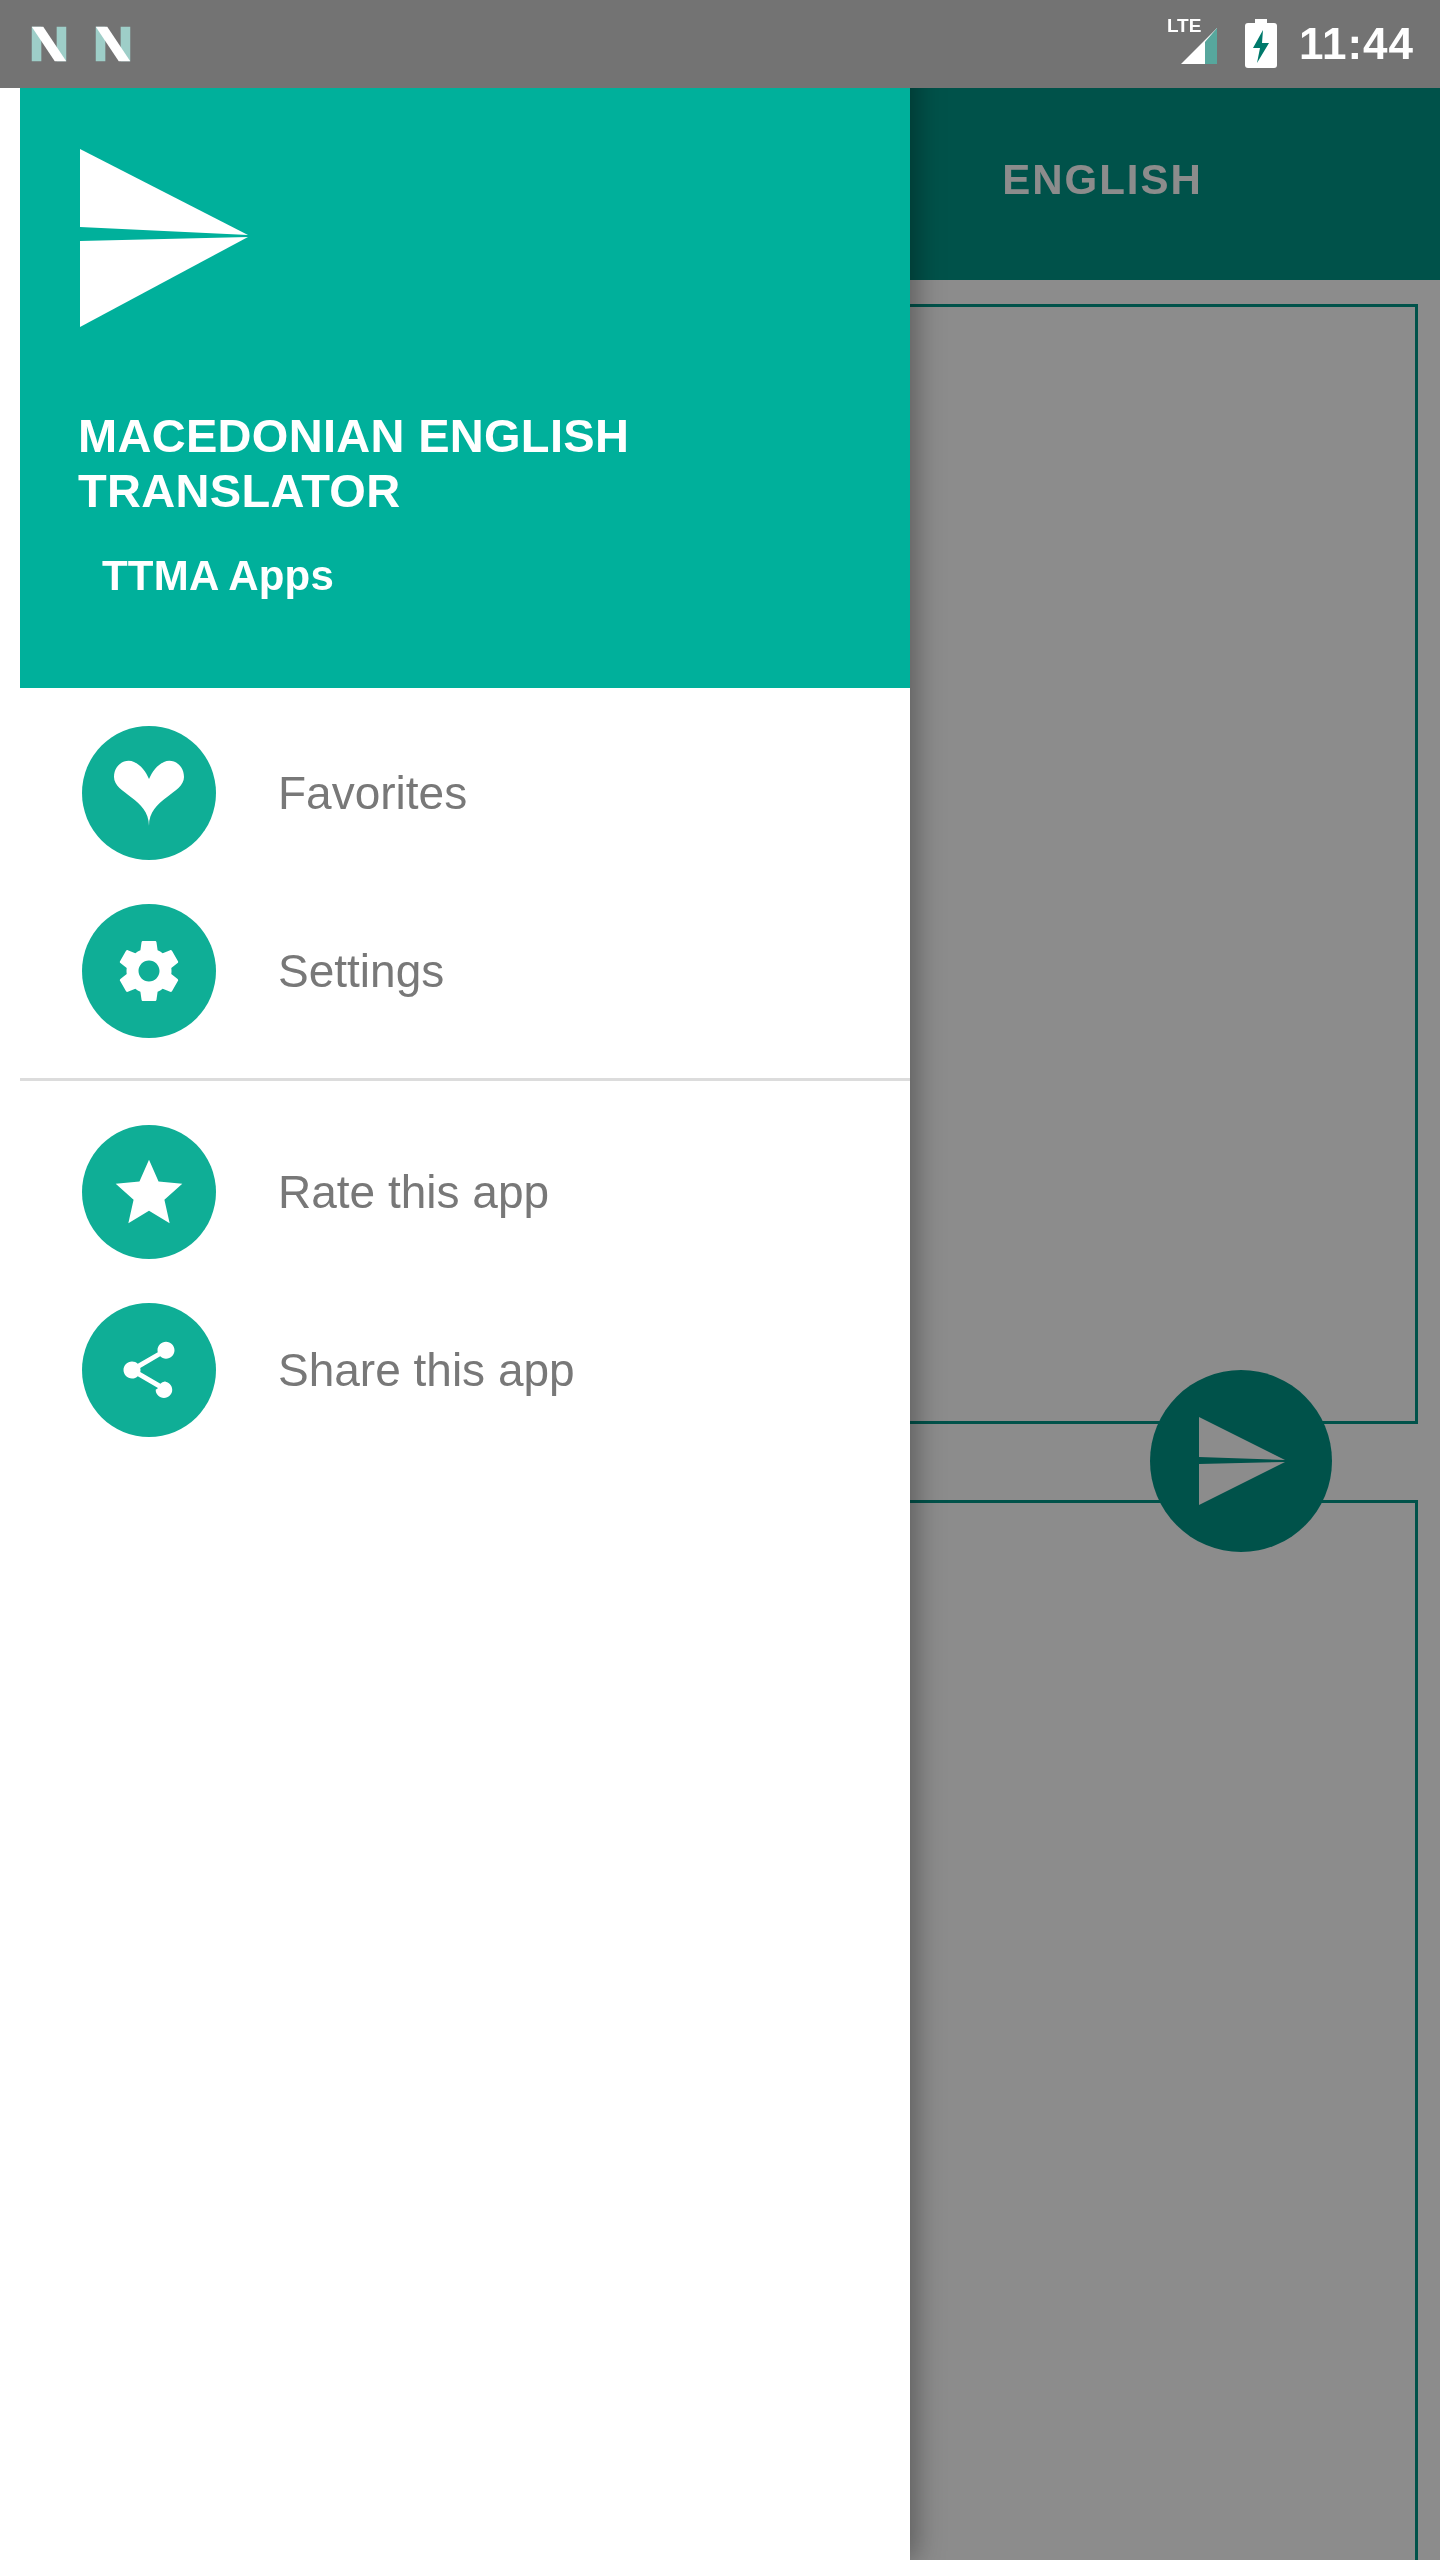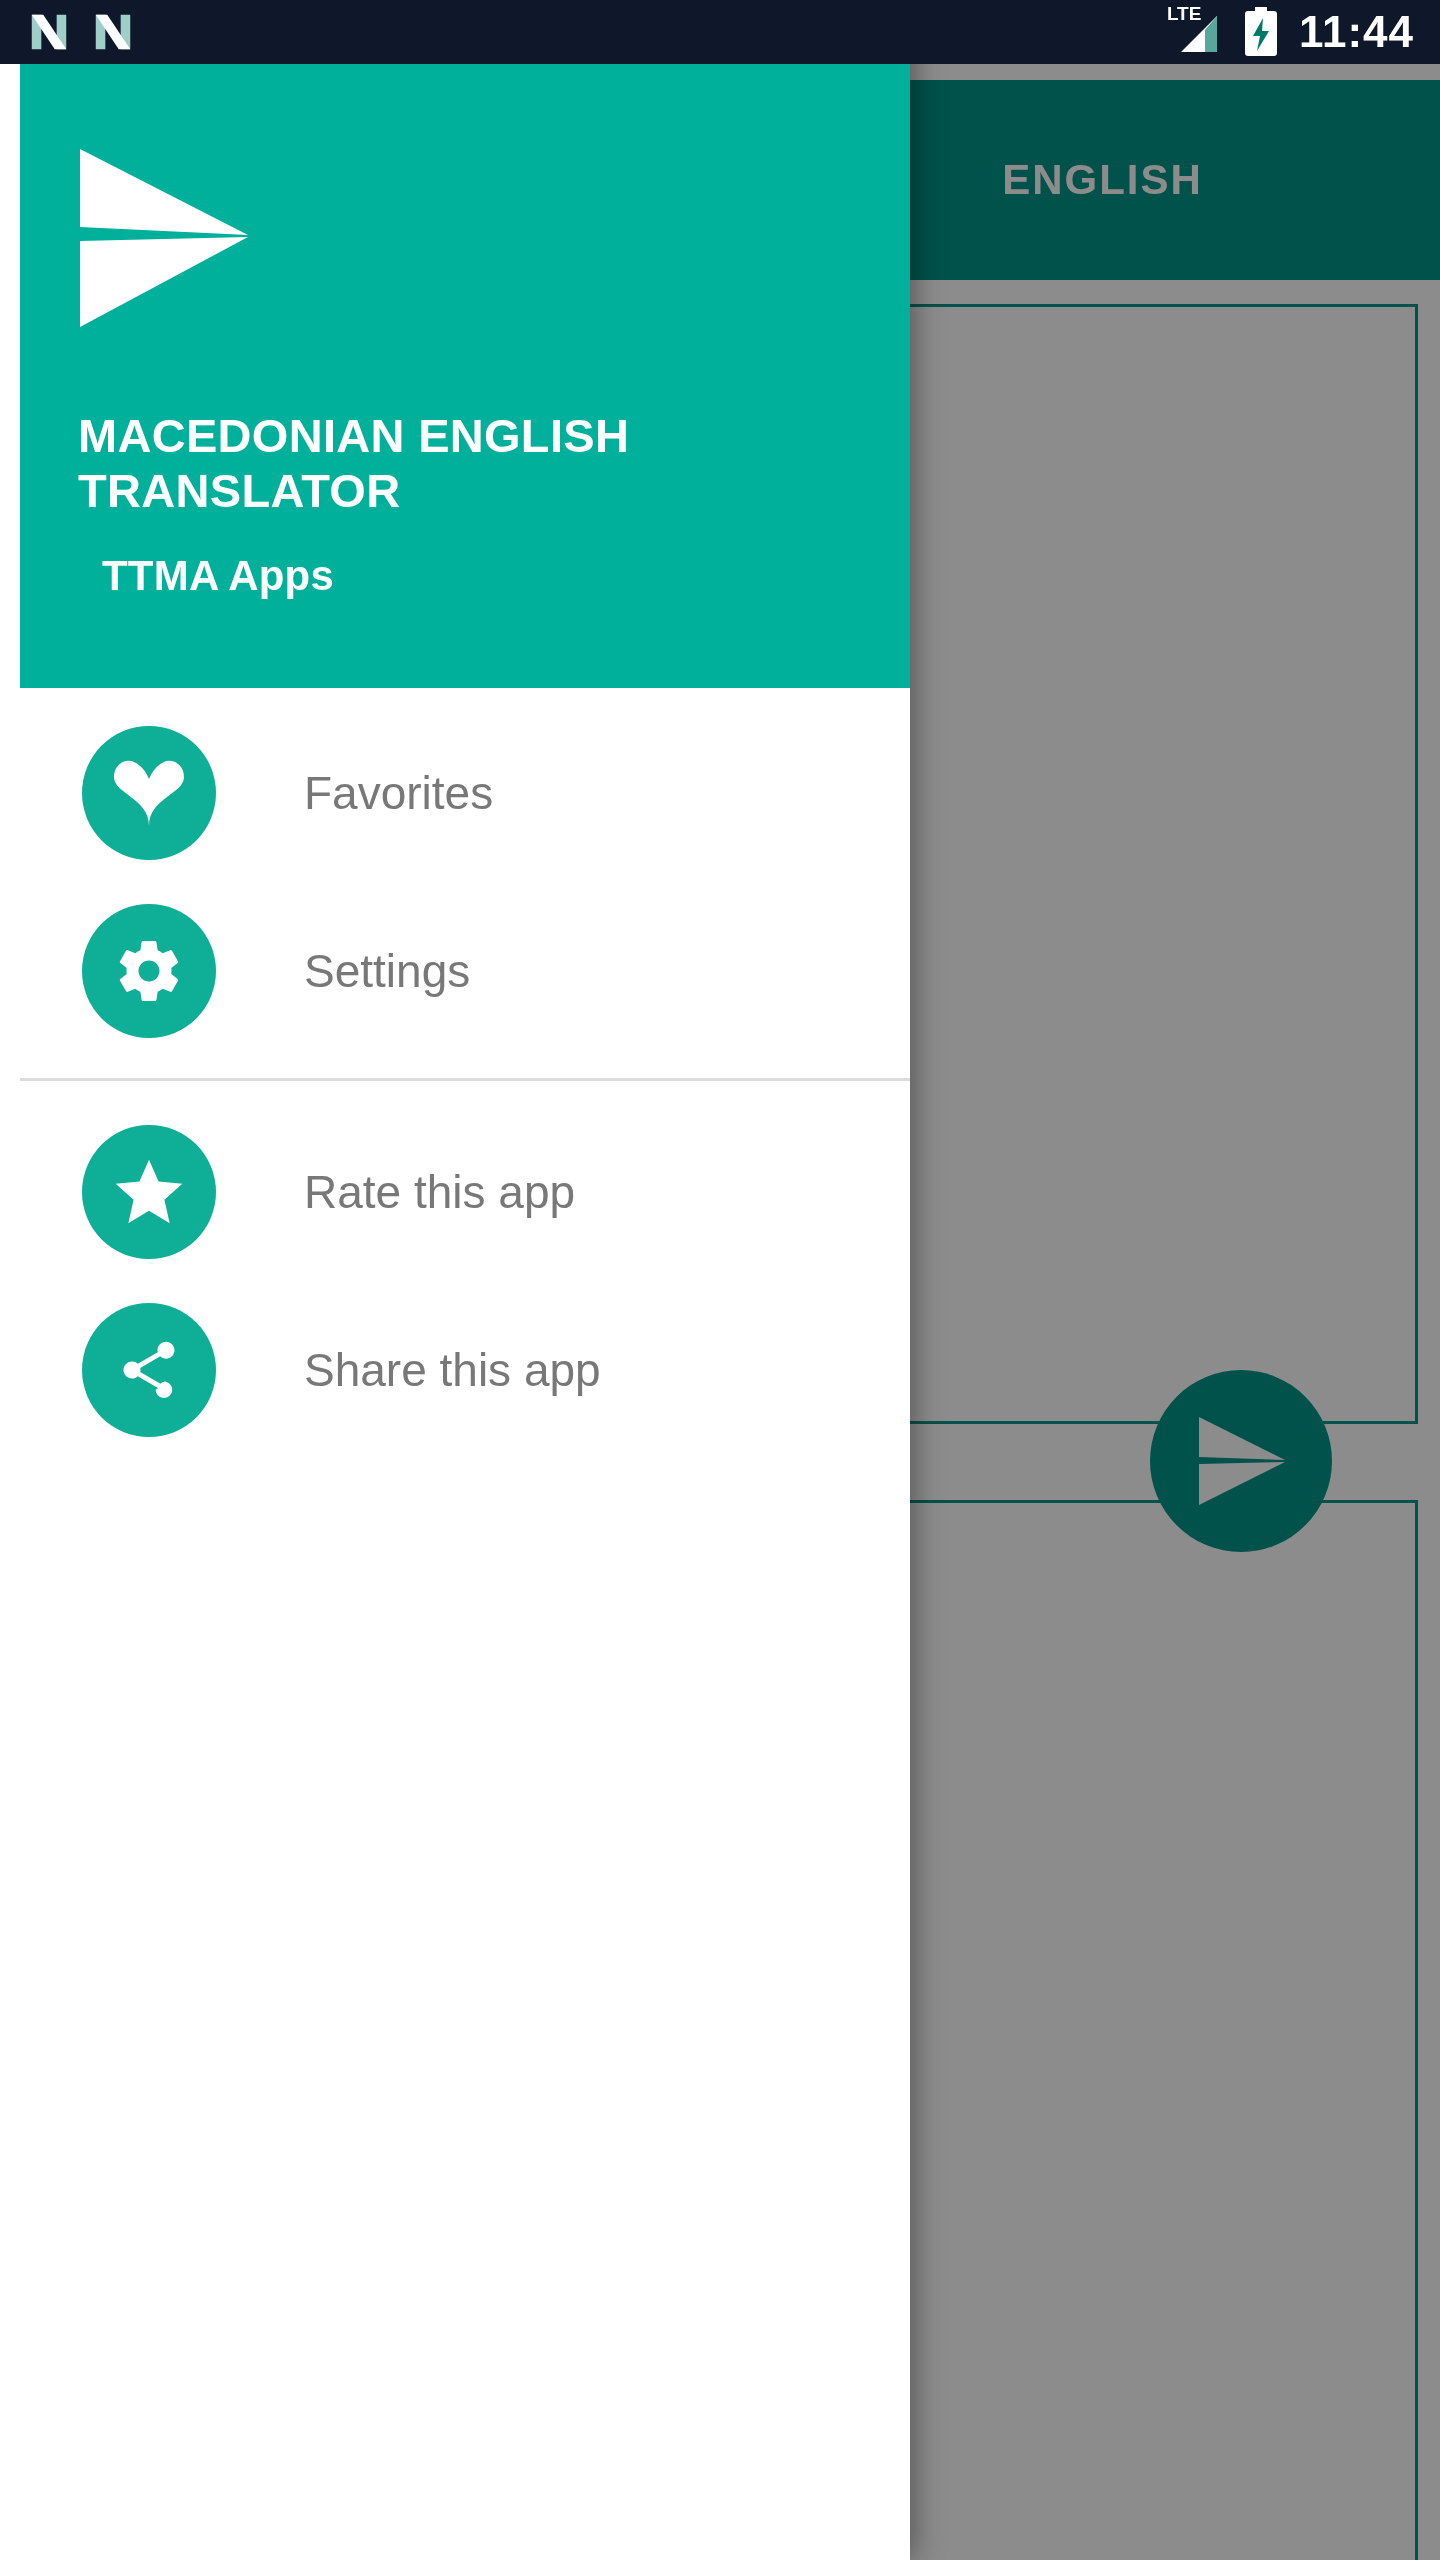--- a/index.html
+++ b/index.html
@@ -89,22 +89,22 @@
   #scrim {
     position: absolute;
     inset: 0;
     background: rgba(0,0,0,0.45);
   }
 
   
   #status-bar {
     position: absolute;
     top: 0; left: 0; right: 0;
-    height: 64px;
-    background: #0f172a;
+    height: 88px;
+    background: #737373;
     display: flex;
     align-items: center;
     padding: 0 26px;
     box-sizing: border-box;
     z-index: 40;
   }
   .sb-left { display: flex; align-items: center; gap: 18px; }
   .sb-right {
     margin-left: auto;
     display: flex;
@@ -187,21 +187,21 @@
     width: 134px;
     height: 134px;
     border-radius: 50%;
     background: #0FAE96;
     flex: 0 0 auto;
     display: flex;
     align-items: center;
     justify-content: center;
   }
   .item-label {
-    margin-left: 88px;
+    margin-left: 62px;
     color: #787878;
     font-size: 46px;
     line-height: 1;
   }
   #drawer-divider {
     height: 3px;
     background: #dcdcdc;
     margin: 18px 0 22px 0;
   }
   .sect-top { padding-top: 16px; }

